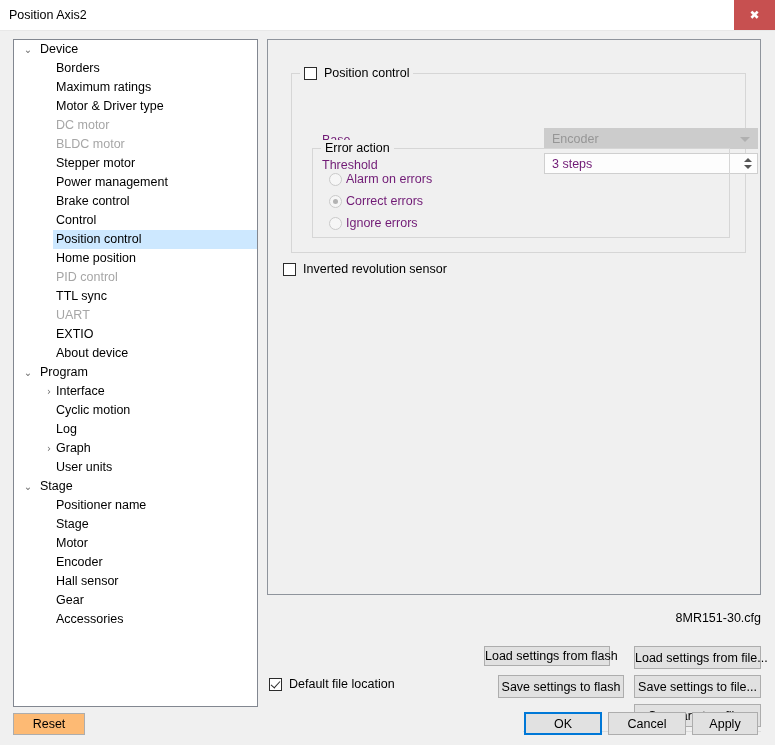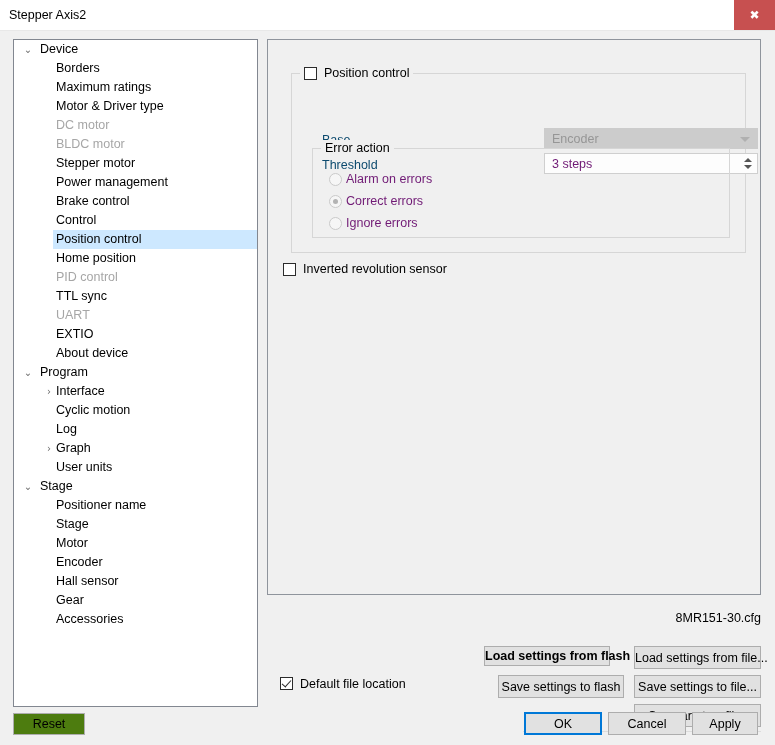--- a/index.html
+++ b/index.html
@@ -75,21 +75,21 @@
   .tree-row.selected .hl {
     position: absolute; left: 39px; top: 0; right: 0; height: 19px;
     background: #cde8ff;
   }
   .tree-row.selected .lbl { z-index: 2; }
 
   
   #reset-btn {
     position: absolute; left: 13px; top: 682px;
     width: 72px; height: 22px;
-    background: #4d7c0f;
+    background: #fdba74;
     border: 1px solid #adadad;
     font-family: "Liberation Sans", sans-serif;
     font-size: 12.5px;
     color: #000;
     cursor: pointer;
   }
 
   
   #right-panel {
     position: absolute; left: 267px; top: 8px;
@@ -138,21 +138,21 @@
     position: absolute;
     left: 3px; top: 0px;
     width: 4px; height: 8px;
     border: solid #2b2b2b;
     border-width: 0 1.6px 1.6px 0;
     transform: rotate(42deg);
   }
   .cb-label { margin-left: 7px; font-size: 12.5px; }
 
   
-  .lbl-dim { color: #0c4a6e; font-size: 12.5px; }
+  .lbl-dim { color: #701a75; font-size: 12.5px; }
 
   #lbl-base { position: absolute; left: 30px; top: 59px; }
   #lbl-threshold { position: absolute; left: 30px; top: 84px; }
 
   
   #combo-base {
     position: absolute; left: 252px; top: 54px;
     width: 214px; height: 21px;
     background: #cccccc;
     border: 1px solid #cccccc;
@@ -249,30 +249,30 @@
     position: absolute;
     background: #e1e1e1;
     border: 1px solid #adadad;
     font-family: "Liberation Sans", sans-serif;
     font-size: 12.5px;
     color: #000;
     cursor: pointer;
     padding: 0;
     white-space: nowrap;
   }
-  #btn-load-flash  { left: 484px; top: 615px; width: 126px; height: 20px; font-weight: bold; }
+  #btn-load-flash  { left: 484px; top: 615px; width: 126px; height: 20px; }
   #btn-save-flash  { left: 498px; top: 644px; width: 126px; height: 23px; }
   #btn-load-file   { left: 634px; top: 615px; width: 127px; height: 23px; }
   #btn-save-file   { left: 634px; top: 644px; width: 127px; height: 23px; }
   #btn-compare     { left: 634px; top: 673px; width: 127px; height: 23px; }
 
   
   #cb-deffile {
     position: absolute; left: 269px; top: 646px;
-    display: flex; align-items: flex-start; margin-left: 11px;
+    display: flex; align-items: flex-end;
   }
 
   
   #bottom-sep {
     position: absolute; left: 523px; top: 700px;
     width: 238px; height: 1px;
     background: #dcdcdc;
   }
   #btn-ok {
     position: absolute; left: 524px; top: 681px;
@@ -296,21 +296,21 @@
     background: #e1e1e1;
     border: 1px solid #adadad;
     font-family: "Liberation Sans", sans-serif;
     font-size: 12.5px; color: #000; cursor: pointer;
   }
 </style>
 </head>
 <body>
 
 <div id="titlebar">
-  <div id="title-text">Stepper Axis2</div>
+  <div id="title-text">Position Axis2</div>
   <div id="close-btn">
     <div class="glyph">✖</div>
   </div>
 </div>
 
 <div id="dialog">
 
   <div id="tree-panel">
       <div class="tree-row lvl0">
         <span class="chev">⌄</span>

